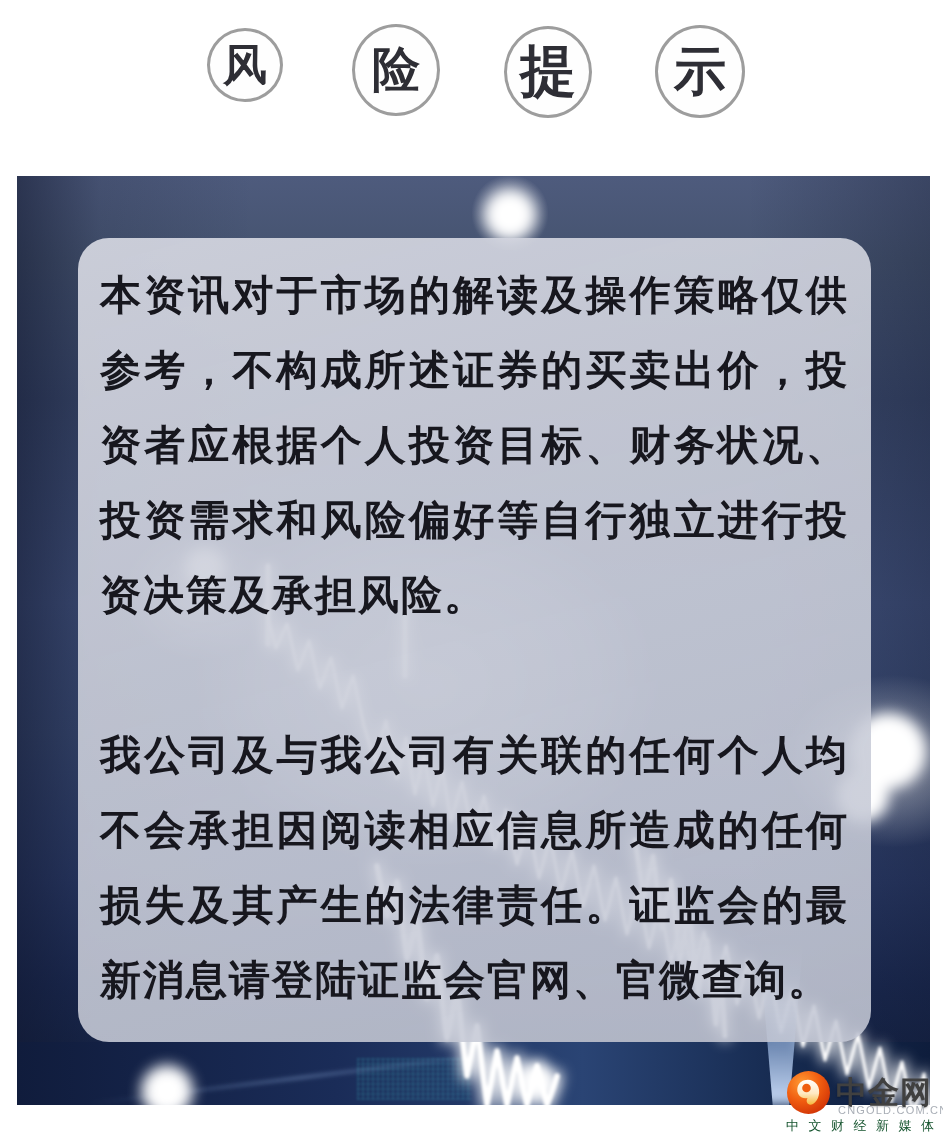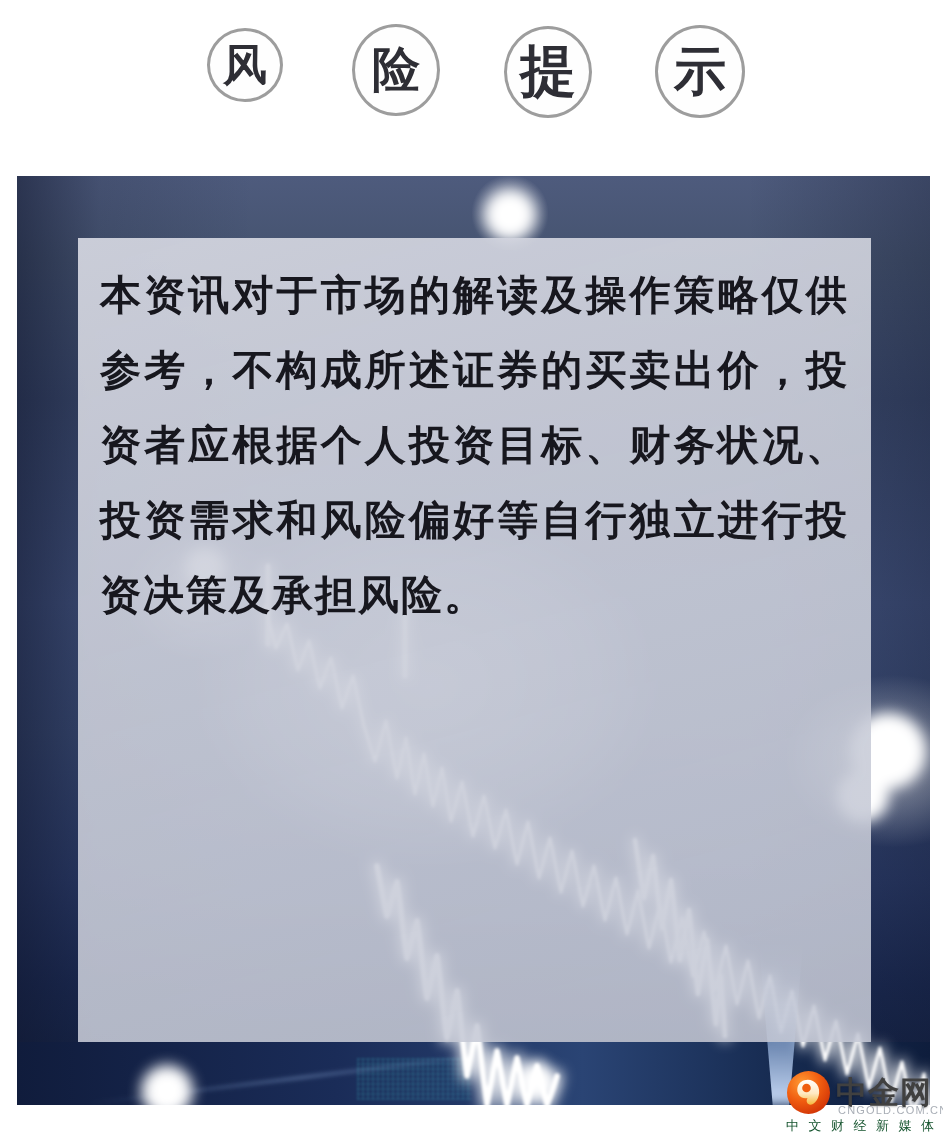--- a/index.html
+++ b/index.html
@@ -56,20 +56,21 @@
     filter:blur(6px);
   }
 
   .chart{position:absolute;left:0;top:0;width:913px;height:929px;}
 
   
   .panel{
     position:absolute;left:61px;top:62px;width:793px;height:804px;box-sizing:border-box;
     background:linear-gradient(165deg, rgba(213,215,225,0.93) 0%, rgba(204,207,218,0.90) 45%, rgba(196,200,213,0.88) 100%);
     padding:20px 22px 0 22px;
+    border-radius:31px;
   }
   .panel p{
     margin:0;font-size:41px;line-height:75px;letter-spacing:2px;
     color:#17171e;font-weight:700;text-align:justify;
     font-family:"Liberation Serif","DejaVu Serif",serif;
   }
   .panel p + p{margin-top:85px;}
 
   
   .logo-mark{position:absolute;left:787px;top:1071px;width:43px;height:43px;}
@@ -142,20 +143,21 @@
         <circle cx="150" cy="915" r="26"></circle>
         <circle cx="520" cy="905" r="18"></circle>
       </g>
     </g>
   </svg>
 
   <div class="beam"></div>
 
   <div class="panel">
     <p>本资讯对于市场的解读及操作策略仅供参考，不构成所述证券的买卖出价，投资者应根据个人投资目标、财务状况、投资需求和风险偏好等自行独立进行投资决策及承担风险。</p>
+    <p>我公司及与我公司有关联的任何个人均不会承担因阅读相应信息所造成的任何损失及其产生的法律责任。证监会的最新消息请登陆证监会官网、官微查询。</p>
   </div>
 </div>
 
 <div class="logo-mark">
   <svg viewBox="0 0 43 43" width="43" height="43" xmlns="http://www.w3.org/2000/svg">
     <defs>
       <radialGradient id="lg" cx="35%" cy="28%" r="85%">
         <stop offset="0%" stop-color="#ff9a33"></stop>
         <stop offset="50%" stop-color="#f05c10"></stop>
         <stop offset="85%" stop-color="#d63a08"></stop>

